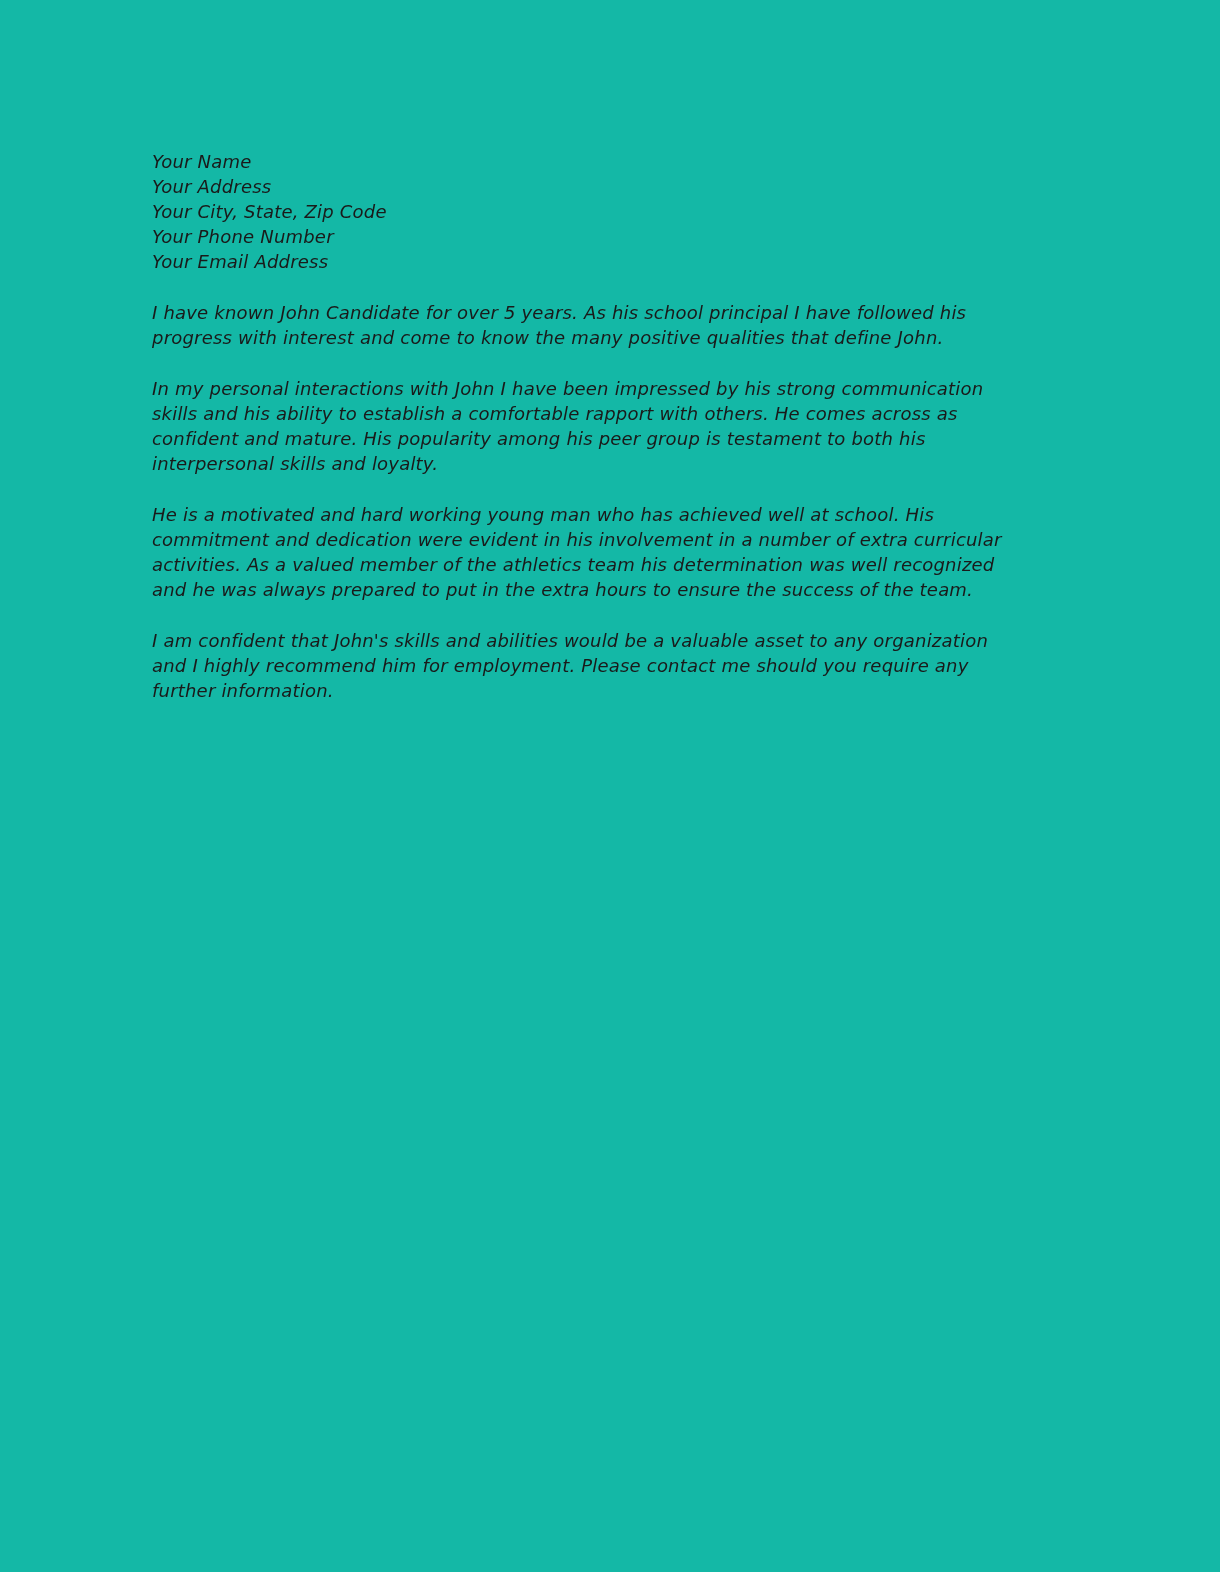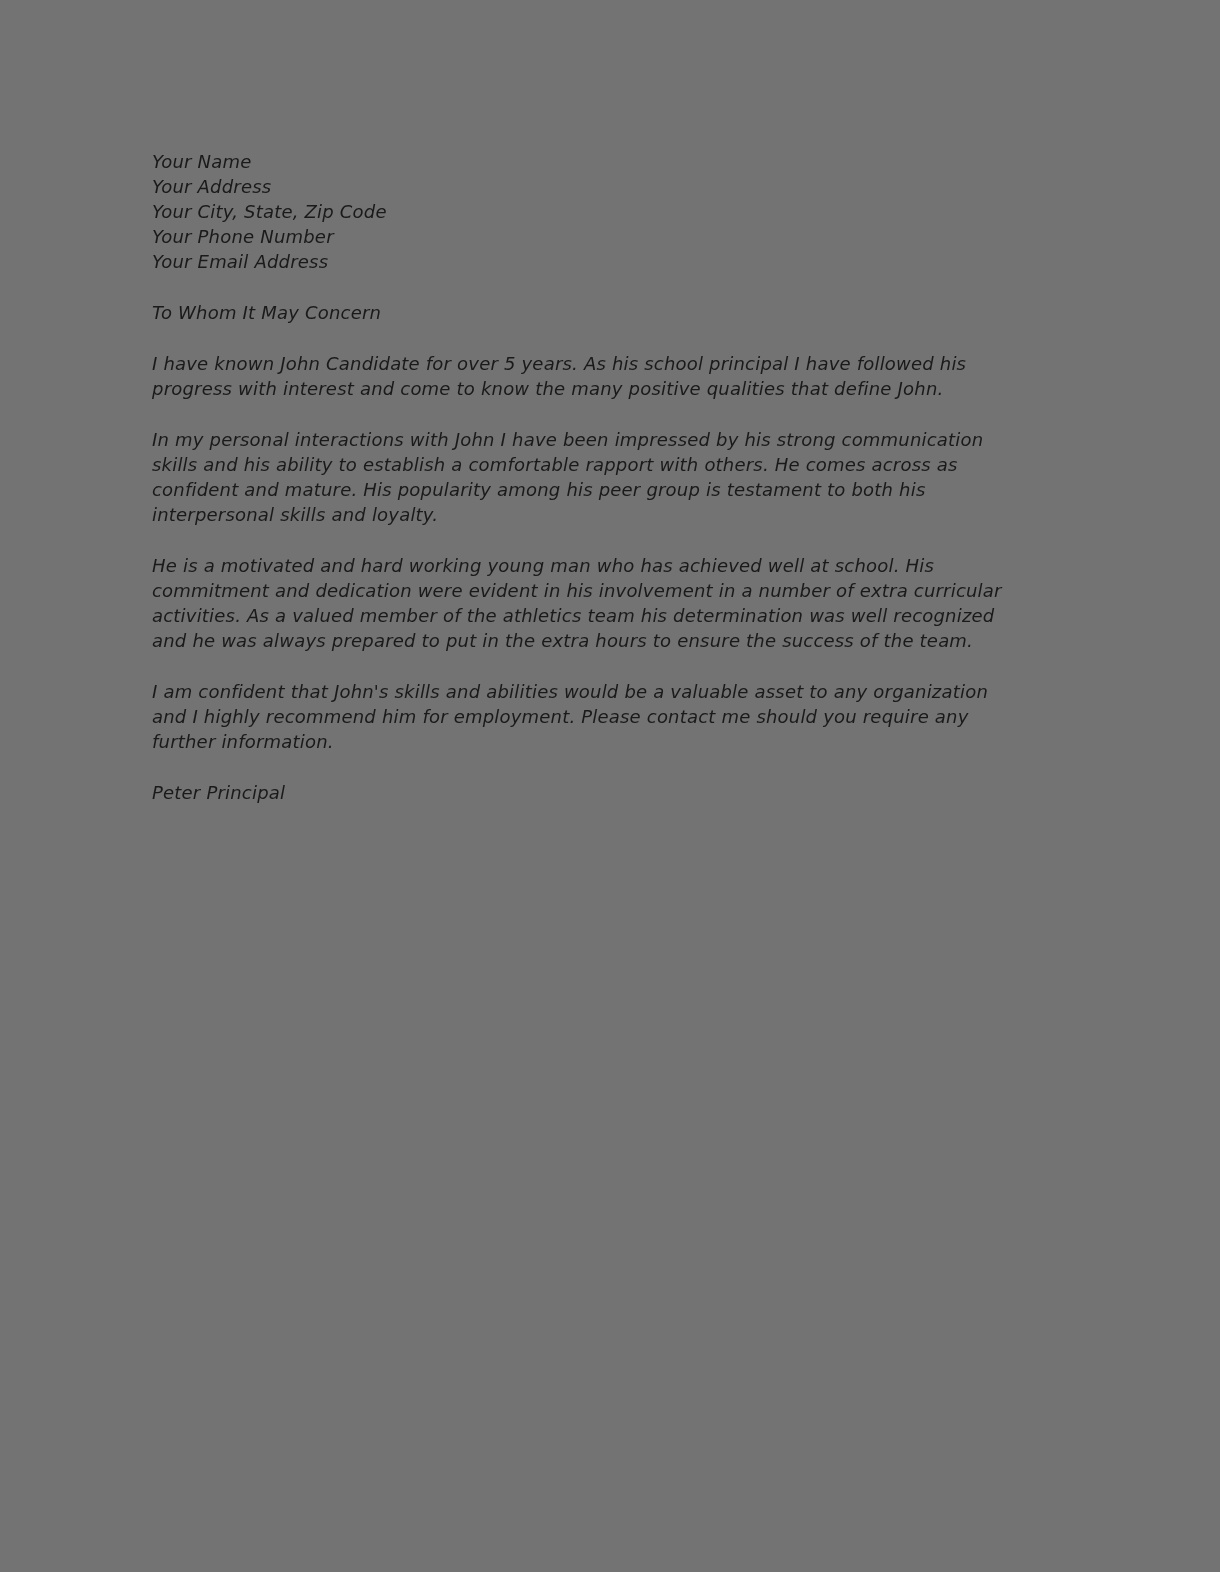--- a/index.html
+++ b/index.html
@@ -4,21 +4,21 @@
 <style>
   html, body {
     margin: 0;
     padding: 0;
     background: #ffffff;
   }
   .page {
     position: relative;
     width: 1220px;
     height: 1572px;
-    background: #737373;
+    background: #14b8a6;
     overflow: hidden;
     font-family: "DejaVu Sans", "Liberation Sans", sans-serif;
   }
   .letter-body {
     position: absolute;
     left: 152px;
     top: 149px;
     width: 1010px;
     color: #1a1a1a;
     font-style: italic;
@@ -36,35 +36,33 @@
 
 <div class="page">
   <div class="letter-body">
     <p class="block">Your Name
 Your Address
 Your City, State, Zip Code
 Your Phone Number
 Your Email Address</p>
 
 
-    <p class="block">To Whom It May Concern</p>
 
     <p class="block">I have known John Candidate for over 5 years. As his school principal I have followed his
 progress with interest and come to know the many positive qualities that define John.</p>
 
     <p class="block">In my personal interactions with John I have been impressed by his strong communication
 skills and his ability to establish a comfortable rapport with others. He comes across as
 confident and mature. His popularity among his peer group is testament to both his
 interpersonal skills and loyalty.</p>
 
     <p class="block">He is a motivated and hard working young man who has achieved well at school. His
 commitment and dedication were evident in his involvement in a number of extra curricular
 activities. As a valued member of the athletics team his determination was well recognized
 and he was always prepared to put in the extra hours to ensure the success of the team.</p>
 
     <p class="block">I am confident that John's skills and abilities would be a valuable asset to any organization
 and I highly recommend him for employment. Please contact me should you require any
 further information.</p>
 
 
-    <p class="block">Peter Principal</p>
   </div>
 </div>
 
 </body></html>

